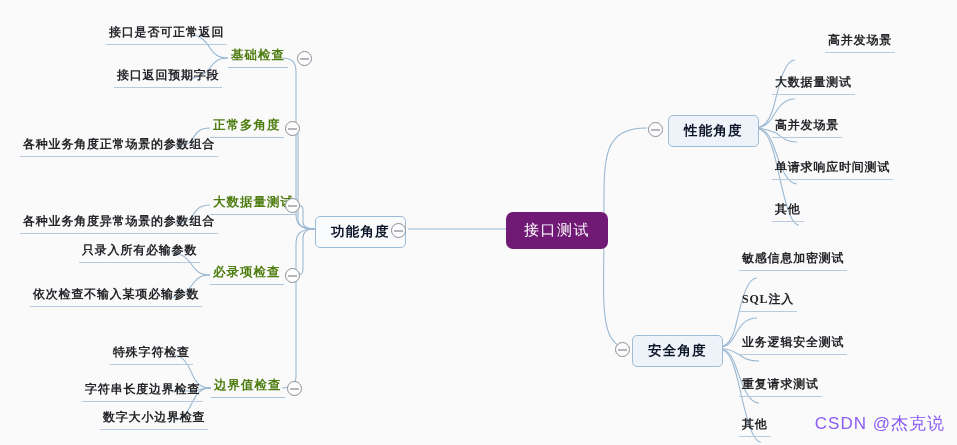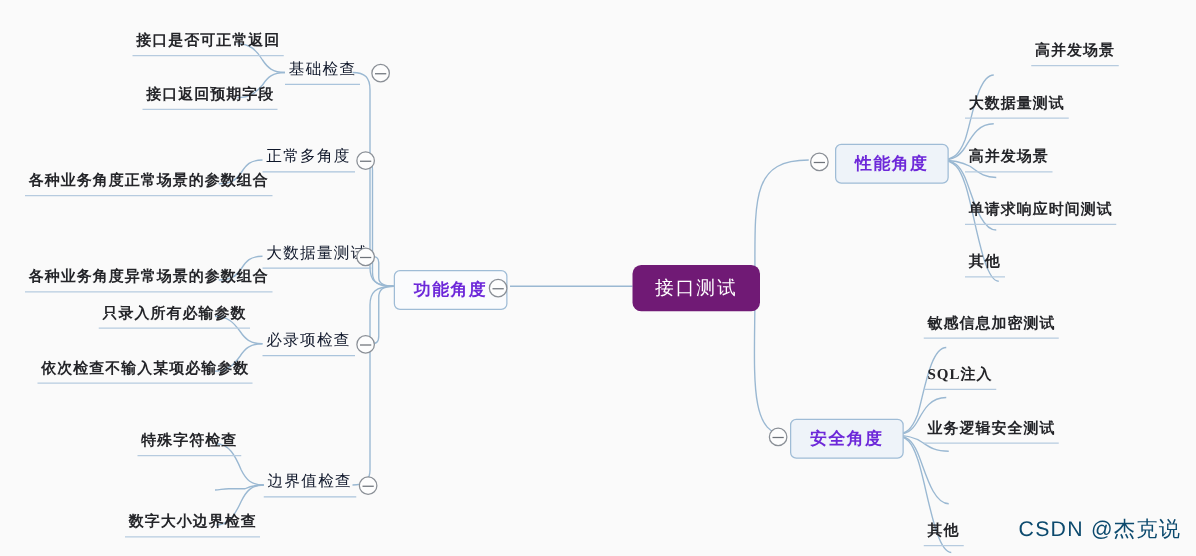--- a/index.html
+++ b/index.html
@@ -49,38 +49,38 @@
 
   
   .branch-node {
     background: #eef3f9;
     border: 1px solid #9fbcd6;
     border-radius: 5px;
     padding: 6px 15px;
   }
   .branch-node .node-label {
     font-size: 13.5px;
-    color: #6d28d9;
+    color: #0f172a;
     letter-spacing: 1.2px;
     font-weight: 600;
   }
   .branch-node.plain {
     background: #fafbfd;
   }
 
   
   .topic-node {
     padding: 1px 3px 3px 3px;
     border-bottom: 1px solid #aac4dc;
   }
   .topic-node .node-label {
     font-size: 12.5px;
-    color: #0f172a;
+    color: #4d7c0f;
     letter-spacing: 1px;
-    font-weight: 400;
+    font-weight: 700;
   }
 
   
   .leaf-node {
     padding: 1px 3px 3px 3px;
     border-bottom: 1px solid #b6cbdf;
   }
   .leaf-node .node-label {
     font-size: 12px;
     color: #242529;
@@ -110,21 +110,21 @@
     transform: translateY(-50%);
   }
 
   
   #watermark {
     position: absolute;
     right: 12px;
     bottom: 10px;
     font-family: "Liberation Sans", sans-serif;
     font-size: 17px;
-    color: #0c4a6e;
+    color: #8b5cf6;
     letter-spacing: 1px;
     user-select: none;
   }
 </style>
 </head>
 <body>
 
 <div id="canvas">
 
   <svg id="edges" viewBox="0 0 957 445" xmlns="http://www.w3.org/2000/svg">
@@ -222,20 +222,23 @@
   </div>
 
   <div class="node topic-node" style="left:211px; top:376px;justify-content:flex-end;">
     <span class="node-label">边界值检查</span>
   </div>
   <div class="collapse-toggle" style="position:absolute; left:287px; top:381px;"></div>
 
   <div class="node leaf-node" style="left:110px; top:343px;">
     <span class="node-label">特殊字符检查</span>
   </div>
+  <div class="node leaf-node" style="left:82px; top:380px;">
+    <span class="node-label">字符串长度边界检查</span>
+  </div>
   <div class="node leaf-node" style="left:100px; top:408px;">
     <span class="node-label">数字大小边界检查</span>
   </div>
 
   <div class="collapse-toggle" style="position:absolute; left:648px; top:122px;"></div>
   <div class="node branch-node" style="left:668px; top:115px;">
     <span class="node-label">性能角度</span>
   </div>
 
   <div class="node leaf-node" style="left:780px; top:31px;margin-left:45px;">
@@ -261,19 +264,22 @@
 
   <div class="node leaf-node" style="left:739px; top:249px;justify-content:flex-end;">
     <span class="node-label">敏感信息加密测试</span>
   </div>
   <div class="node leaf-node" style="left:739px; top:290px;">
     <span class="node-label">SQL注入</span>
   </div>
   <div class="node leaf-node" style="left:739px; top:333px;">
     <span class="node-label">业务逻辑安全测试</span>
   </div>
+  <div class="node leaf-node" style="left:739px; top:375px;">
+    <span class="node-label">重复请求测试</span>
+  </div>
   <div class="node leaf-node" style="left:739px; top:415px;">
     <span class="node-label">其他</span>
   </div>
 
   <div id="watermark">CSDN @杰克说</div>
 
 </div>
 
 </body></html>

